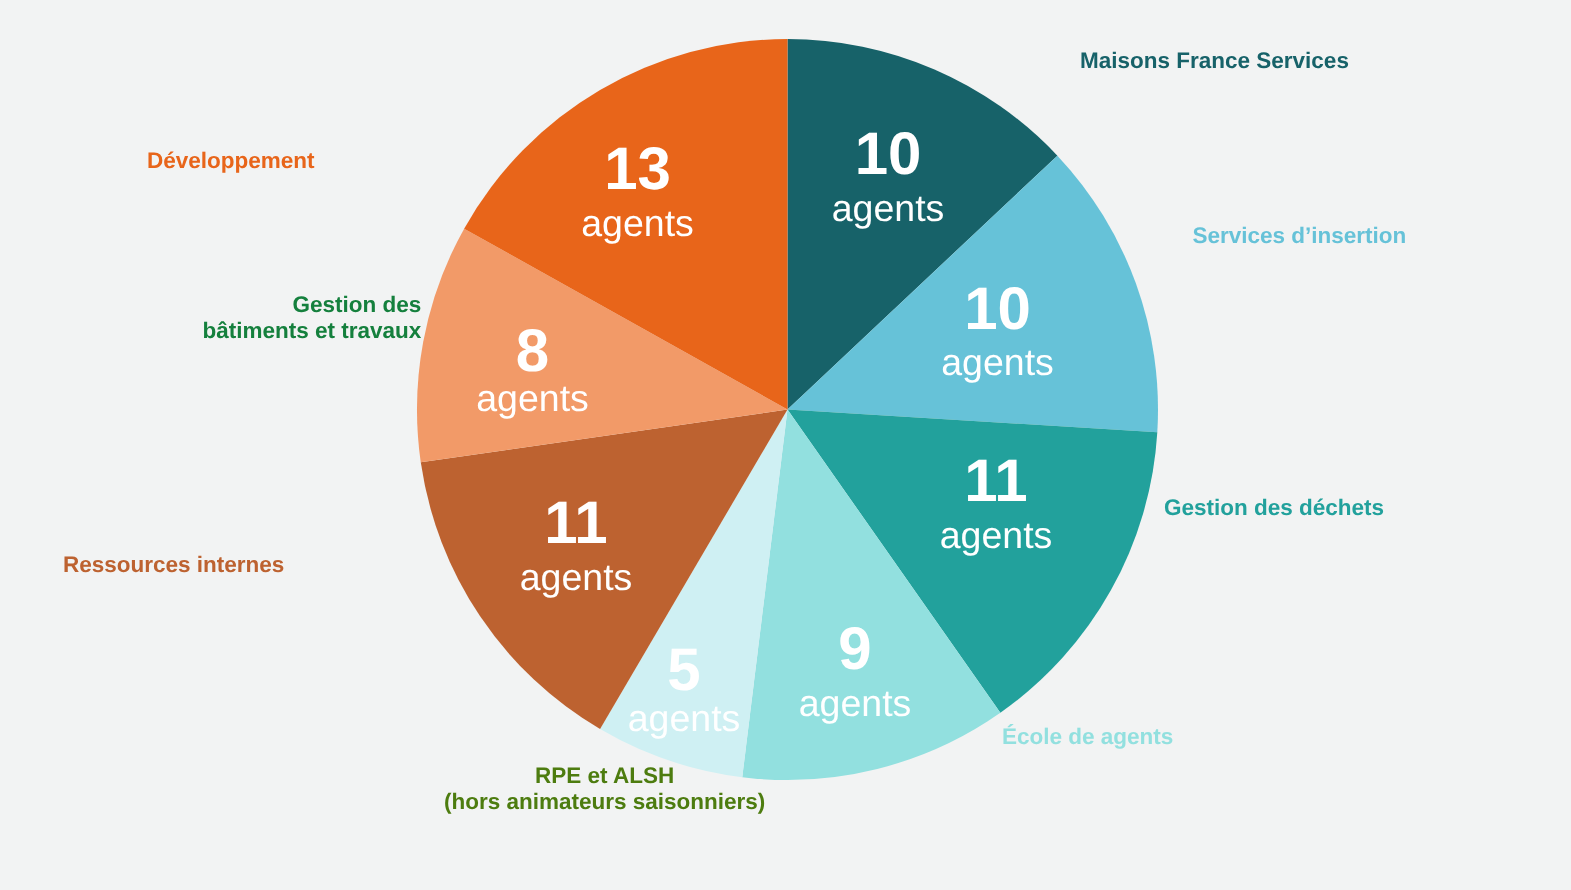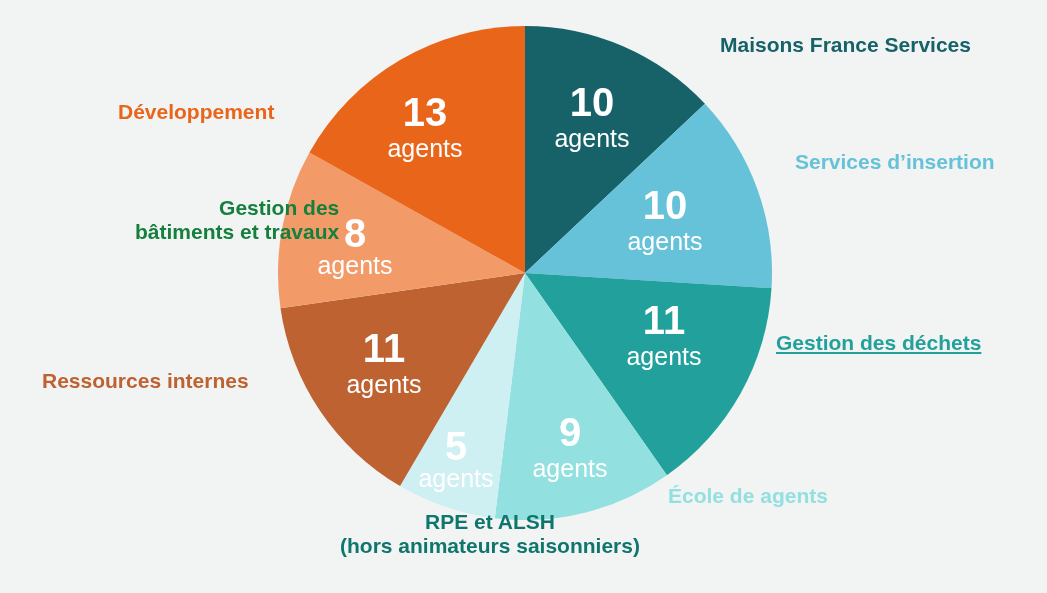--- a/index.html
+++ b/index.html
@@ -23,21 +23,21 @@
     font-family:"Liberation Sans", sans-serif;
     font-weight:400;
     font-size:25px;
     fill:#ffffff;
     text-anchor:middle;
   }
   .cat-label{
     position:absolute;
     font-family:"Liberation Sans", sans-serif;
     font-weight:700;
-    font-size:21px;
+    font-size:15px;
     line-height:1.12;
     white-space:pre;
   }
 </style>
 </head>
 <body style="background: rgb(242, 243, 243);">
 
 <div id="chart-root">
 
   <svg id="pie-svg" viewBox="0 0 1047 593" xmlns="http://www.w3.org/2000/svg">
@@ -67,23 +67,23 @@
         <text class="slice-value" x="355" y="247">8</text>
         <text class="slice-unit" x="355" y="274">agents</text>
         <text class="slice-value" x="425" y="126">13</text>
         <text class="slice-unit" x="425" y="157">agents</text>
       </g>
   </svg>
 
   <div id="category-labels">
       <div class="cat-label" style="left: 720px; top: 33px; color: rgb(23, 98, 105);">Maisons France Services</div>
       <div class="cat-label" style="left: 795px; top: 150px; color: rgb(102, 194, 216);">Services d’insertion</div>
-      <div class="cat-label" style="left: 776px; top: 331px; color: rgb(34, 161, 156); text-decoration: underline;">Gestion des déchets</div>
+      <div class="cat-label" style="left: 776px; top: 331px; color: rgb(34, 161, 156);">Gestion des déchets</div>
       <div class="cat-label" style="left: 668px; top: 484px; color: rgb(146, 224, 223);">École de agents</div>
-      <div class="cat-label" style="left: 296px; top: 510px; color: #0f766e; text-align: center; margin-left: 44px;">RPE et ALSH
+      <div class="cat-label" style="left: 296px; top: 510px; color: #4d7c0f; text-align: center;">RPE et ALSH
 (hors animateurs saisonniers)</div>
       <div class="cat-label" style="left: 42px; top: 357px; color: rgb(189, 98, 48); margin-top: 12px;">Ressources internes</div>
       <div class="cat-label" style="left: 135px; top: 196px; color: #15803d; text-align: right;">Gestion des
 bâtiments et travaux</div>
-      <div class="cat-label" style="left: 118px; top: 100px; color: rgb(232, 101, 26);">Développement</div>
+      <div class="cat-label" style="left: 98px; top: 100px; color: rgb(232, 101, 26);">Développement</div>
     </div>
 
 </div>
 
 </body></html>

